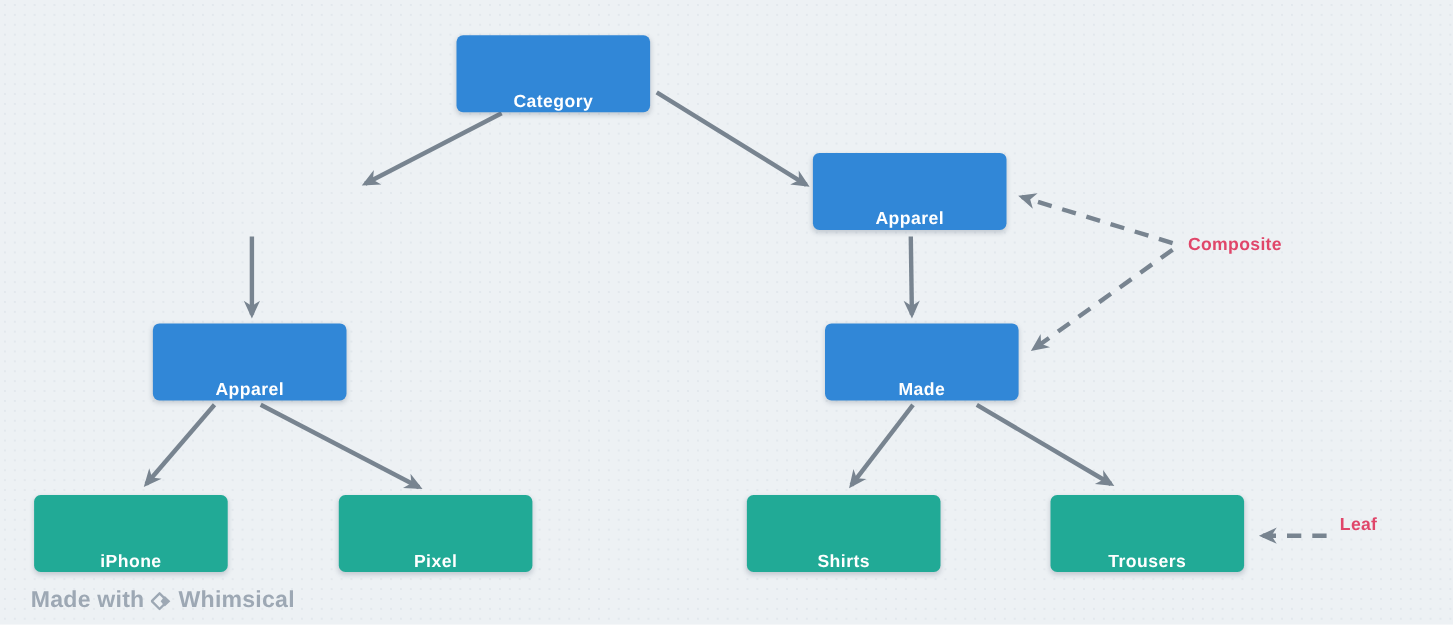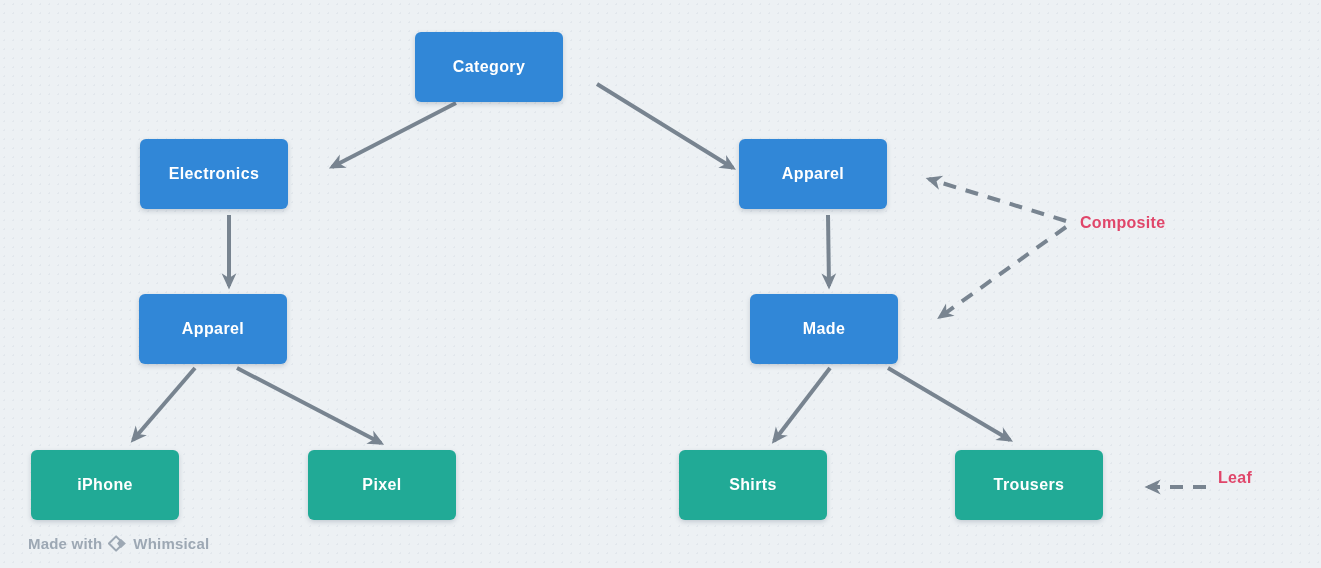--- a/index.html
+++ b/index.html
@@ -9,42 +9,42 @@
     background:var(--canvas-bg,#edf1f4);
     background-image:radial-gradient(rgba(190,200,212,.22) 1px, transparent 1px);
     background-size:9px 9px;
     font-family:"Liberation Sans",sans-serif;
     overflow:hidden;
   }
   .edges{position:absolute;left:0;top:0;width:100%;height:100%;}
   .edge{stroke:var(--edge,#788490);stroke-width:4;fill:none;}
   .edge.dashed{stroke-dasharray:13 10;}
   .node{
-    position:absolute;width:148px;height:70px;border-radius:6px;
-    display:flex;align-items:center;justify-content:center;
+    position:absolute;width:176px;height:70px;border-radius:6px;
+    display:flex;align-items:flex-end;justify-content:center;
     box-shadow:0 2px 5px rgba(50,70,90,.22);
     cursor:pointer;
   }
   .node.composite{background:var(--composite-node,#3187d7);}
   .node.leaf{background:var(--leaf-node,#21aa96);}
   .node-label{
     color:var(--node-text,#ffffff);
     font-size:16px;font-weight:700;letter-spacing:.4px;
   }
   .annotation{
     position:absolute;
     color:var(--annotation,#e0466a);
     font-size:16px;font-weight:700;letter-spacing:.3px;
     white-space:nowrap;
   }
   .watermark{
     position:absolute;left:28px;top:534px;
     display:flex;align-items:center;gap:6px;
     color:var(--watermark,#9da8b4);
-    font-size:15px;font-weight:600;letter-spacing:.2px;
+    font-size:21px;font-weight:600;letter-spacing:.2px;
     cursor:pointer;
   }
   .watermark svg{display:block;}
 </style>
 </head>
 <body>
 
 <div class="canvas">
 
   <svg class="edges" width="1321" height="568" viewBox="0 0 1321 568">
@@ -61,23 +61,20 @@
     <line class="edge" x1="237" y1="368" x2="381" y2="443" marker-end="url(#arrow)"></line>
     <line class="edge" x1="830" y1="368" x2="774" y2="441" marker-end="url(#arrow)"></line>
     <line class="edge" x1="888" y1="368" x2="1010" y2="440" marker-end="url(#arrow)"></line>
     <line class="edge dashed" x1="1066" y1="221" x2="929" y2="179" marker-end="url(#arrow)"></line>
     <line class="edge dashed" x1="1066" y1="227" x2="940" y2="317" marker-end="url(#arrow)"></line>
     <line class="edge dashed" x1="1206" y1="487" x2="1148" y2="487" marker-end="url(#arrow)"></line>
   </svg>
 
   <div class="node composite" style="left:415px;top:32px">
     <span class="node-label">Category</span>
-  </div>
-  <div class="node composite" style="left:140px;top:139px">
-    <span class="node-label">Electronics</span>
   </div>
   <div class="node composite" style="left:739px;top:139px">
     <span class="node-label">Apparel</span>
   </div>
   <div class="node composite" style="left:139px;top:294px">
     <span class="node-label">Apparel</span>
   </div>
   <div class="node composite" style="left:750px;top:294px">
     <span class="node-label">Made</span>
   </div>

